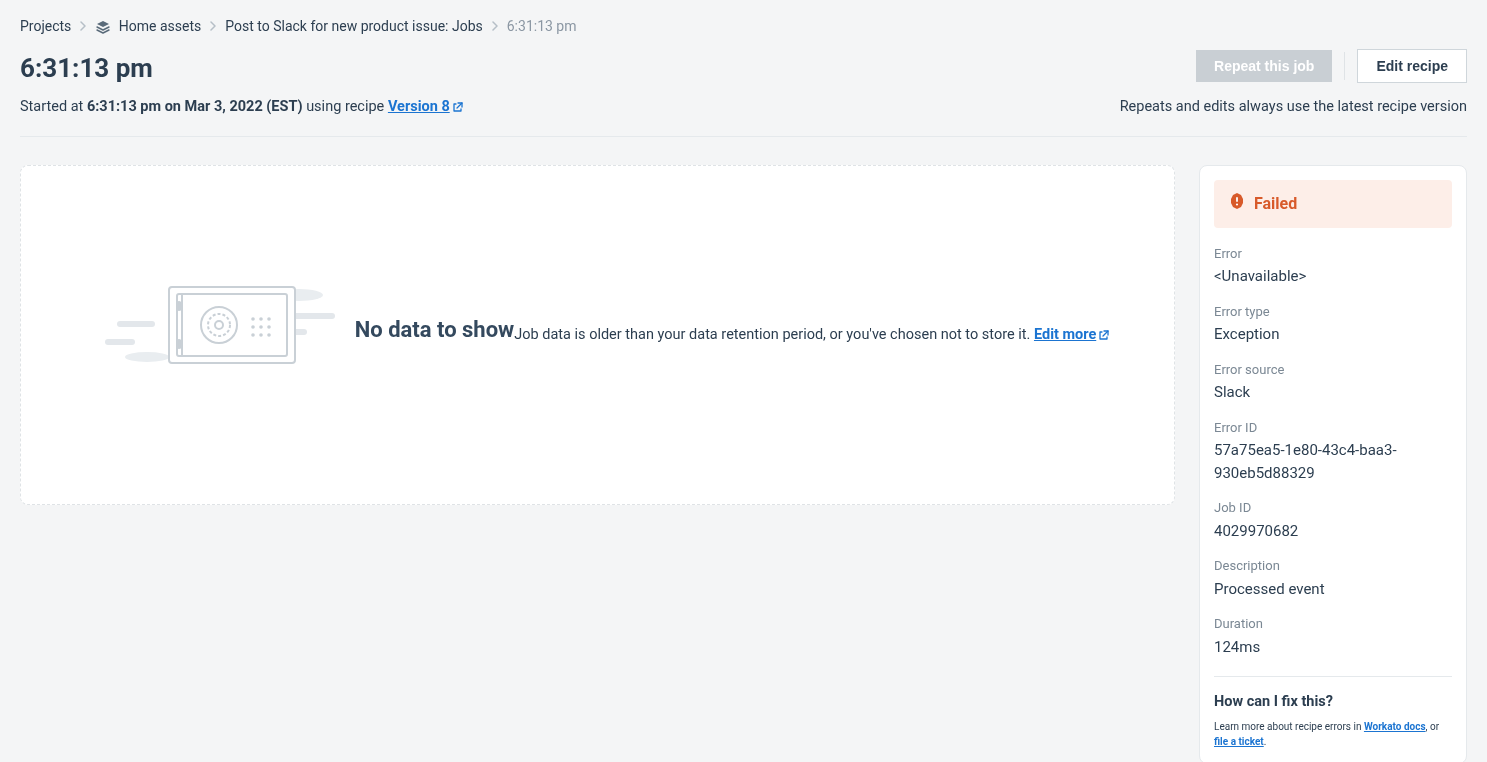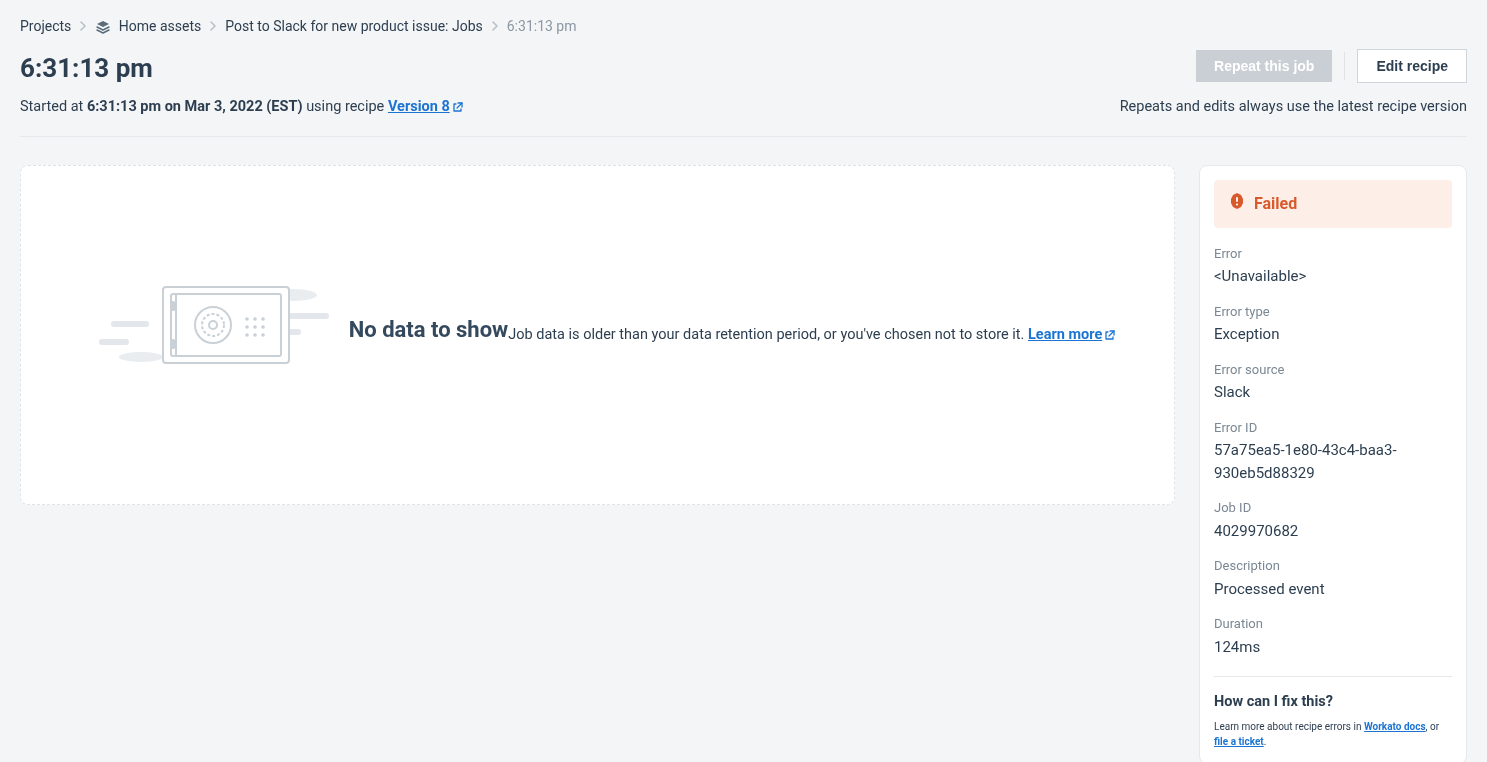--- a/index.html
+++ b/index.html
@@ -229,21 +229,21 @@
           <circle cx="168" cy="62" r="1.8" fill="#c9d0d6"></circle>
           <circle cx="176" cy="62" r="1.8" fill="#c9d0d6"></circle>
           <circle cx="184" cy="62" r="1.8" fill="#c9d0d6"></circle>
           <circle cx="168" cy="70" r="1.8" fill="#c9d0d6"></circle>
           <circle cx="176" cy="70" r="1.8" fill="#c9d0d6"></circle>
           <circle cx="184" cy="70" r="1.8" fill="#c9d0d6"></circle>
         </svg>
       </div>
       <div class="empty-title">No data to show</div>
       <div class="empty-text">
-        <span>Job data is older than your data retention period, or you've chosen not to store it. </span><a class="link"><span>Learn more</span><span class="ext">
+        <span>Job data is older than your data retention period, or you've chosen not to store it. </span><a class="link"><span>Edit more</span><span class="ext">
               <svg width="12" height="12" viewBox="0 0 12 12">
                 <path d="M4 3 H2 V10 H9 V8" stroke="#1b74d1" stroke-width="1.3" fill="none" stroke-linecap="round" stroke-linejoin="round"></path>
                 <path d="M6 2 H10 V6" stroke="#1b74d1" stroke-width="1.3" fill="none" stroke-linecap="round" stroke-linejoin="round"></path>
                 <path d="M10 2 L5 7" stroke="#1b74d1" stroke-width="1.3" fill="none" stroke-linecap="round"></path>
               </svg>
             </span></a>
       </div>
     </div>
 
     <aside class="side-card">

